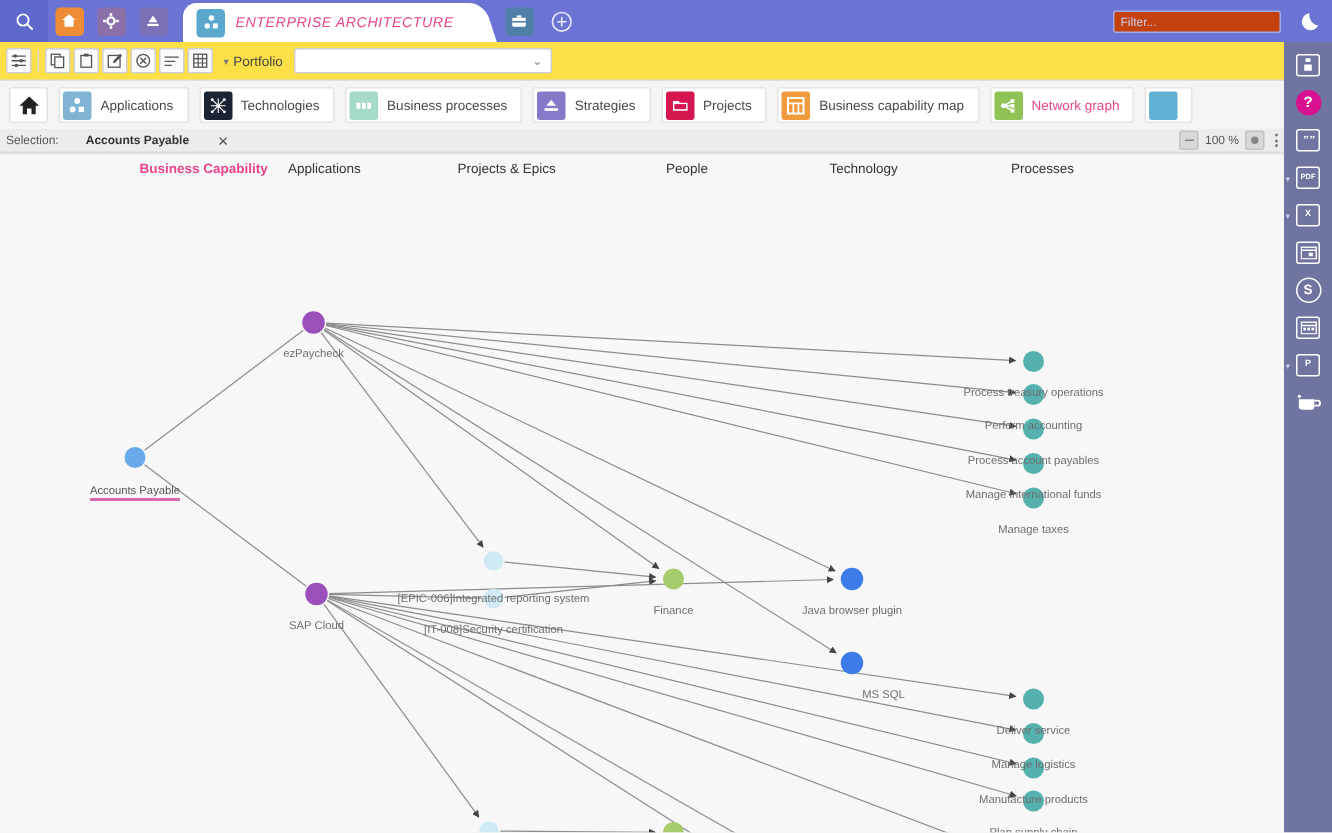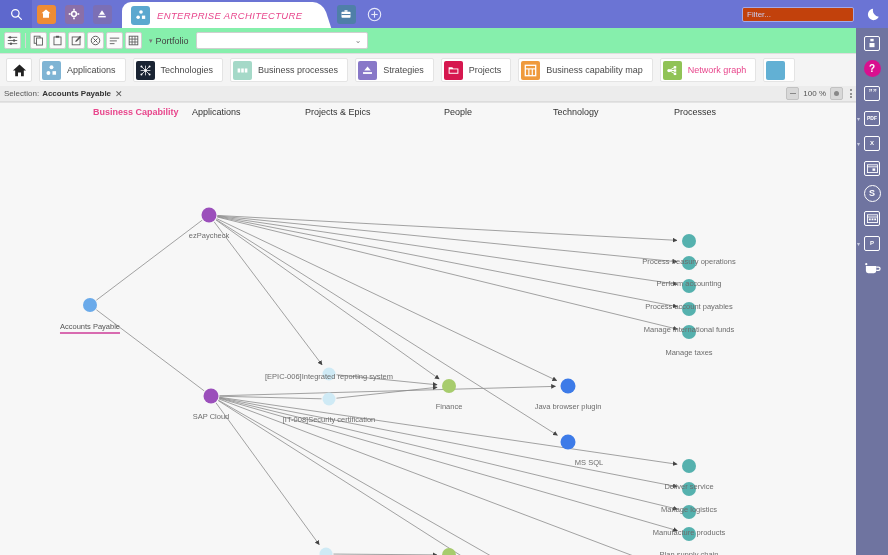--- a/index.html
+++ b/index.html
@@ -57,21 +57,21 @@
     width: 112px; height: 15px; background: #c2410c;
     border: 1px solid #a3aae8; border-radius: 2px;
     color: #c9cef2; font-size: 8px; padding: 0 4px;
     display: flex; align-items: center; margin-right: 6px;
   }
   .moon { width: 28px; height:28px; display:flex;align-items:center;justify-content:center;cursor:pointer;}
 
   
   .toolbar {
     position: absolute; left: 0; top: 28px; width: 856px; height: 26px;
-    background: #86efac; border-bottom: 1px solid #dedede;
+    background: #fde047; border-bottom: 1px solid #dedede;
     display: flex; align-items: center; padding-left: 3px; gap: 0px;
   }
   .tbtn {
     width: 17px; height: 17px; margin: 0 1px;
     display: flex; align-items: center; justify-content: center;
     border: 1px solid #cfcfcf; background: #fbfbfb; border-radius: 2px;
     cursor: pointer; color: #555;
   }
   .tbar-sep { width: 1px; height: 15px; background: #d6d6d6; margin: 0 3px; }
   .portfolio-sel {
@@ -117,21 +117,21 @@
   .ic-proj { background:#d6174f; }
   .ic-bcm { background:#ef9a3d; }
   .ic-ng { background:#90c356; }
   .ic-int { background:#62b0d4; }
 
   
   .selbar {
     position: absolute; left: 0; top: 86px; width: 856px; height: 16px;
     background: #ececec; border-bottom: 1px solid #dcdcdc;
     display: flex; align-items: center; padding: 0 4px;
-    font-size: 8px; color: #555;
+    font-size: 8px; color: #555; gap: 15px;
   }
   .sel-name { font-weight: bold; color: #333; margin-left: 3px; }
   .sel-x { margin-left: 4px; color:#555; cursor:pointer; font-size: 9px;}
   .zoomctl { margin-left: auto; display: flex; align-items: center; gap: 4px; }
   .zbtn {
     width: 13px; height: 13px; background: #d8d8d8; border: 1px solid #c2c2c2;
     border-radius: 2px; display:flex;align-items:center;justify-content:center;
     cursor:pointer;
   }
   .zdot { width:5px;height:5px;background:#888;border-radius:50%; }
@@ -519,21 +519,21 @@
           <circle cx="689" cy="386" r="7" fill="#55b1ae"></circle>
           <circle cx="689" cy="409" r="7" fill="#55b1ae"></circle>
           <circle cx="689" cy="431" r="7" fill="#55b1ae"></circle>
           <circle cx="689" cy="474" r="7" fill="#55b1ae"></circle>
         </g>
     </svg>
     <div id="labels-layer">
         <div class="nlabel selected" style="left: 90px; top: 219px;">Accounts Payable</div>
         <div class="nlabel" style="left: 209px; top: 128px;">ezPaycheck</div>
         <div class="nlabel" style="left: 211px; top: 309px;">SAP Cloud</div>
-        <div class="nlabel" style="left: 329px; top: 269px;">[EPIC-006]Integrated reporting system</div>
+        <div class="nlabel" style="left: 329px; top: 291px;">[EPIC-006]Integrated reporting system</div>
         <div class="nlabel" style="left: 329px; top: 312px;">[IT-008]Security certification</div>
         <div class="nlabel" style="left: 449px; top: 299px;">Finance</div>
         <div class="nlabel" style="left: 568px; top: 299px;">Java browser plugin</div>
         <div class="nlabel" style="left: 568px; top: 355px; margin-left: 21px;">MS SQL</div>
         <div class="nlabel" style="left: 689px; top: 154px;">Process treasury operations</div>
         <div class="nlabel" style="left: 689px; top: 176px;">Perform accounting</div>
         <div class="nlabel" style="left: 689px; top: 199px;">Process account payables</div>
         <div class="nlabel" style="left: 689px; top: 222px;">Manage international funds</div>
         <div class="nlabel" style="left: 689px; top: 245px;">Manage taxes</div>
         <div class="nlabel" style="left: 689px; top: 379px;">Deliver service</div>

